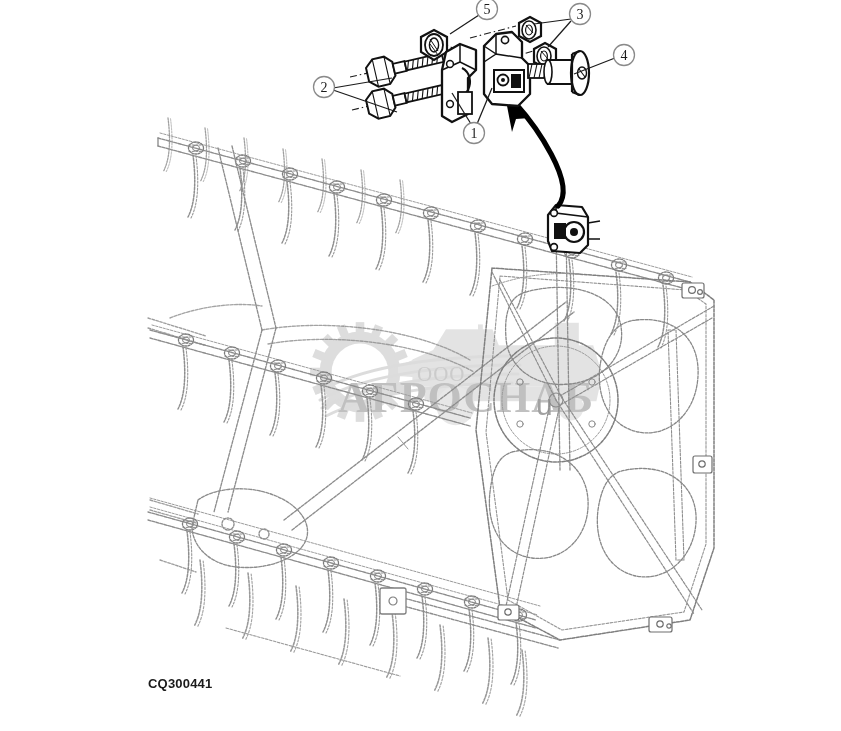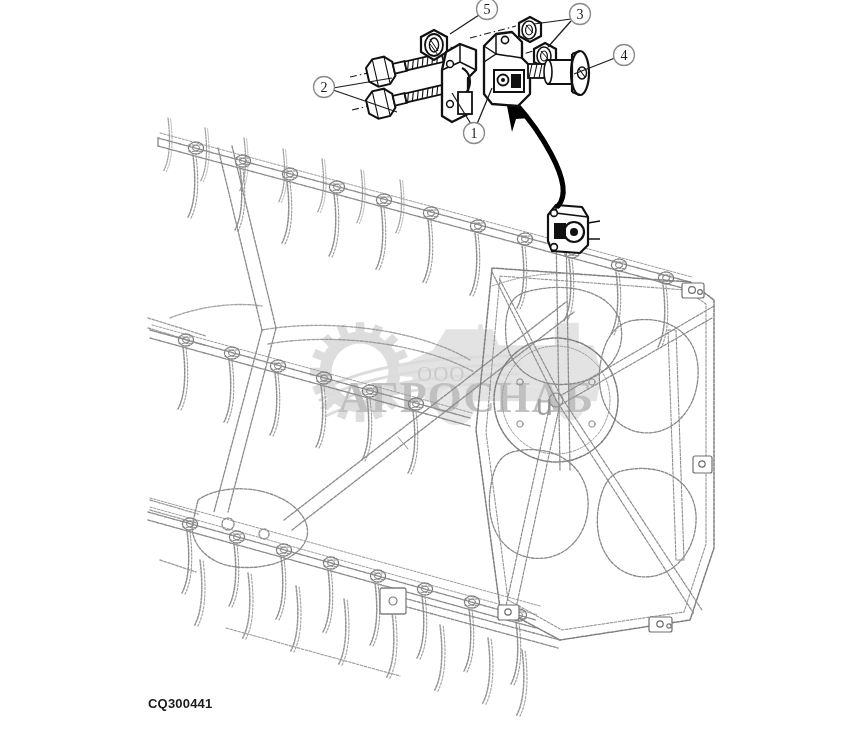--- a/index.html
+++ b/index.html
@@ -2,21 +2,21 @@
 <html><head>
 <meta charset="utf-8">
 <title>CQ300441</title>
 <style>
   html,body{margin:0;padding:0;background:#ffffff;}
   body{width:841px;height:731px;overflow:hidden;
        font-family:"Liberation Sans", sans-serif;}
   #sheet{position:relative;width:841px;height:731px;background:#fff;}
   #sheet svg{position:absolute;left:0;top:0;}
   #figcaption{
-    position:absolute; left:148px; top:696px;
+    position:absolute; left:148px; top:676px;
     font-family:"Liberation Sans", sans-serif;
     font-size:13px; font-weight:bold; letter-spacing:.2px;
     color:#1b1b1b; white-space:nowrap;
   }
 </style>
 </head>
 <body>
 
 <div id="sheet">
 

